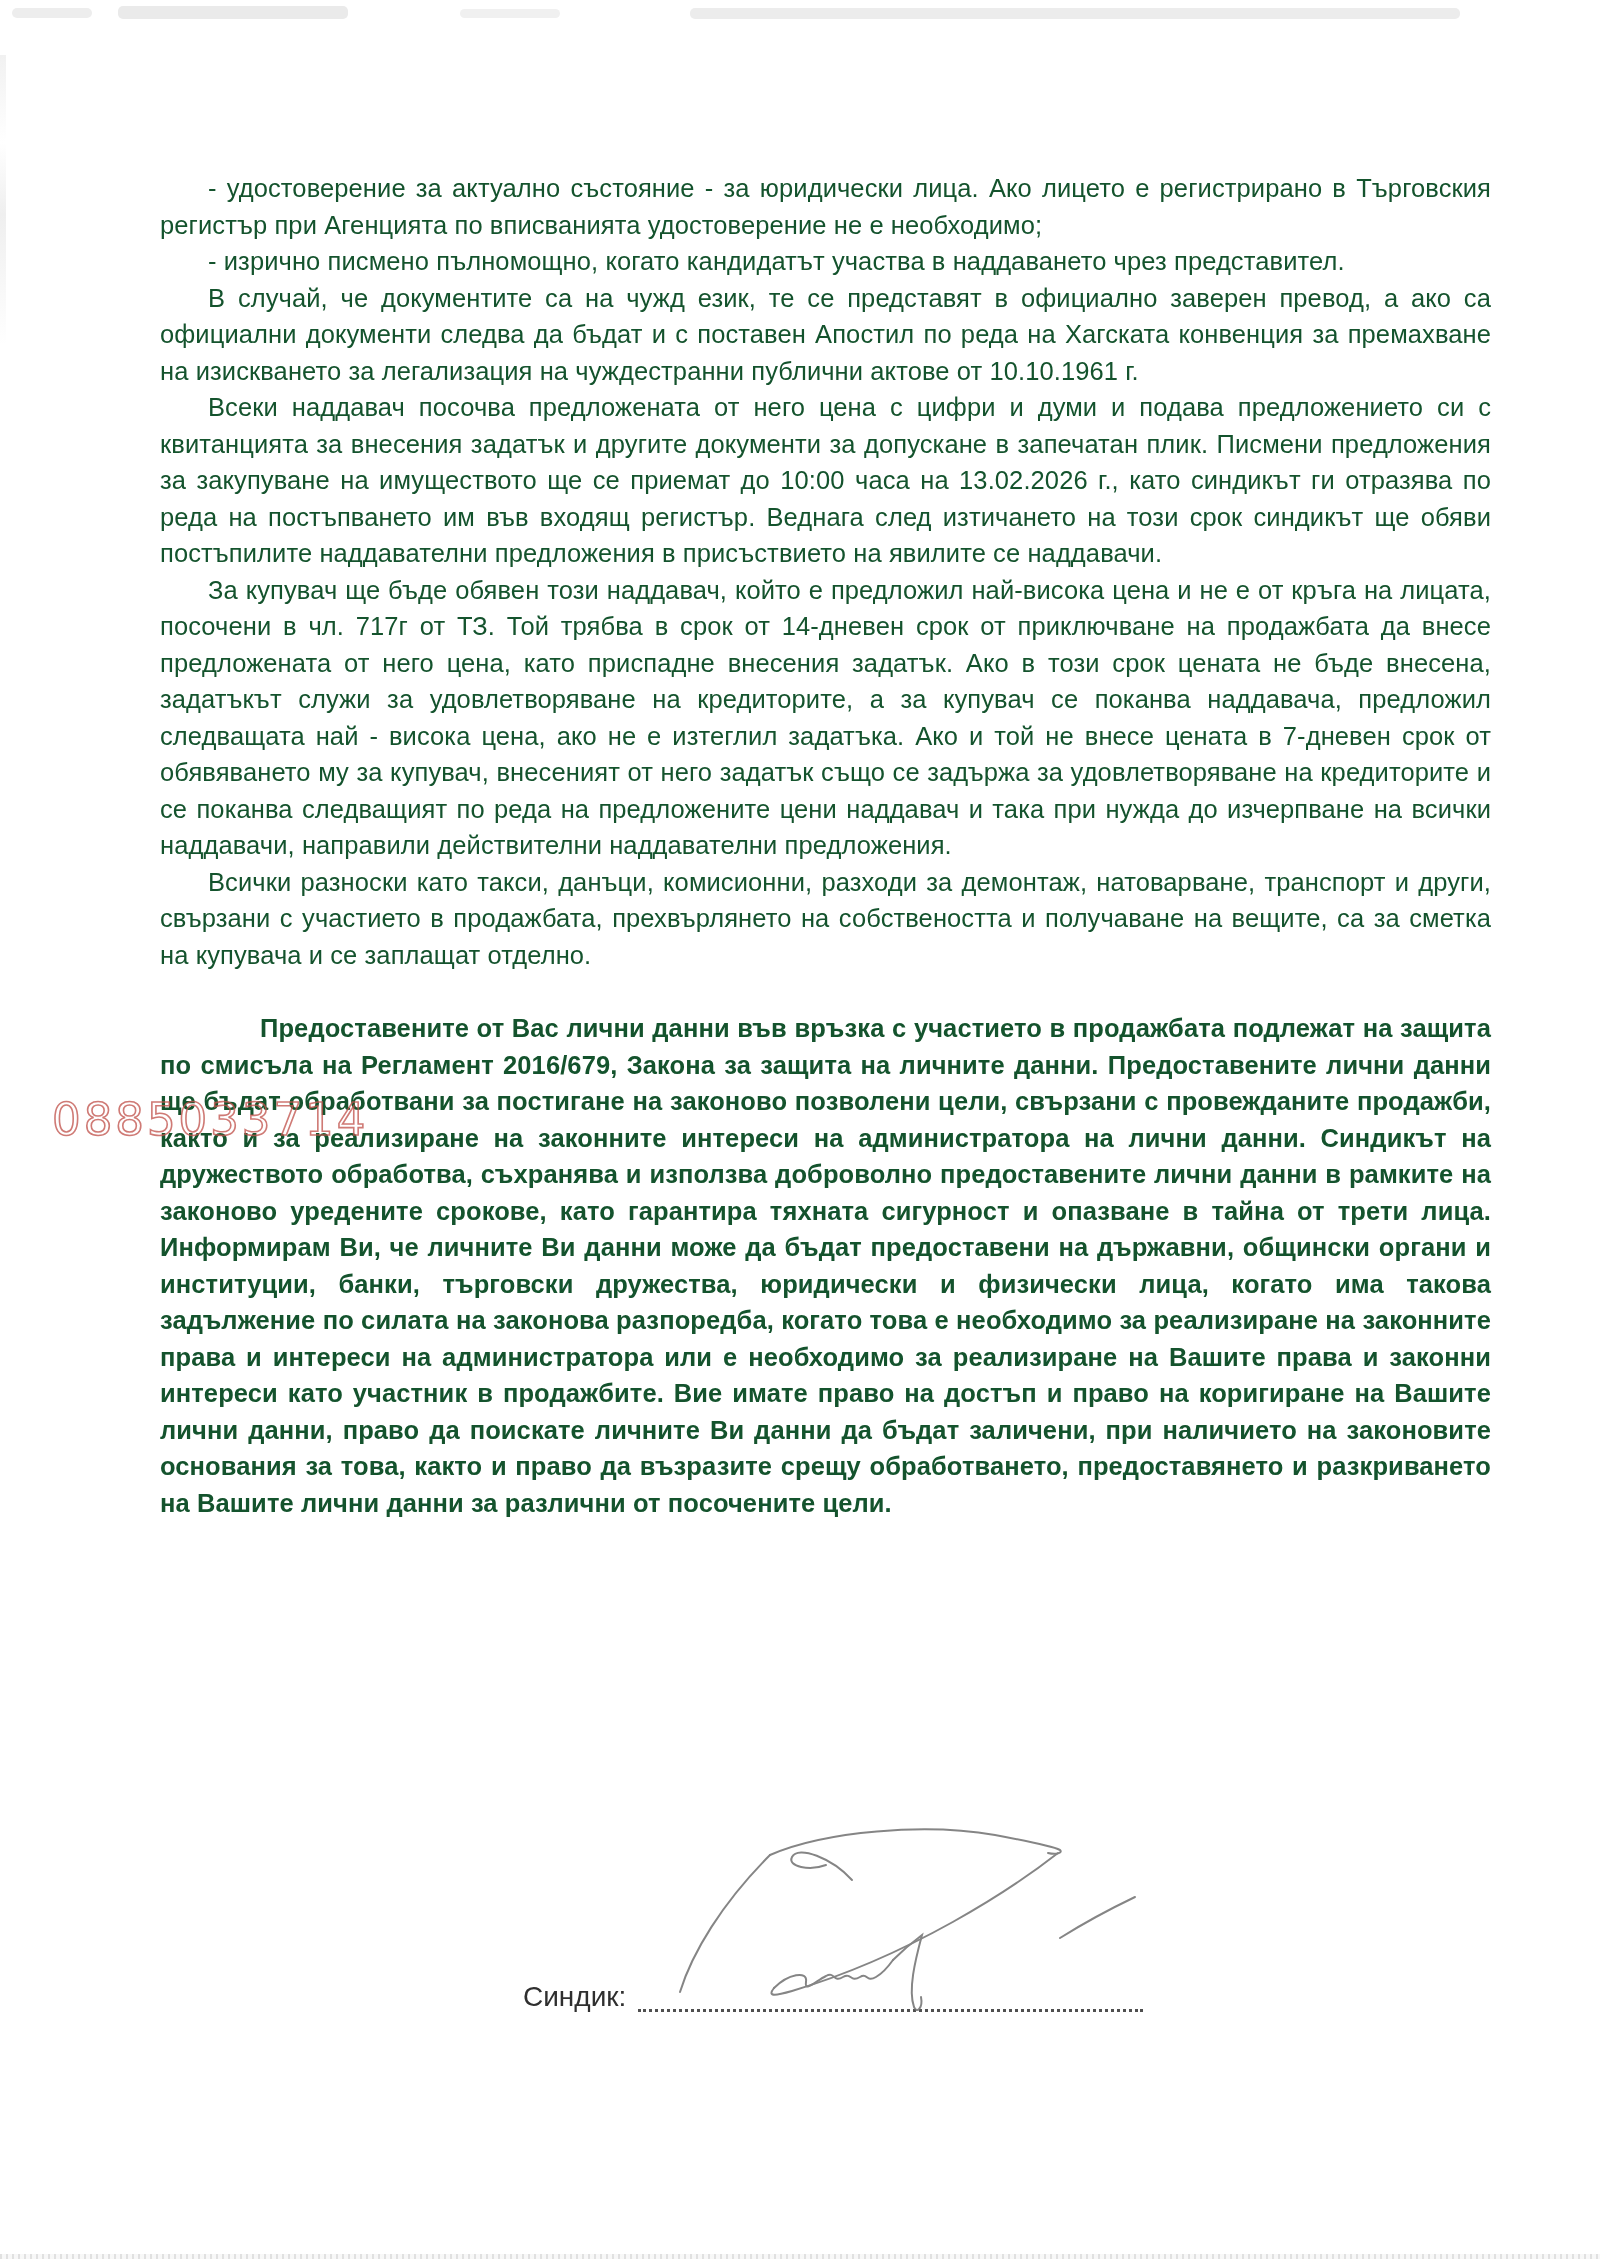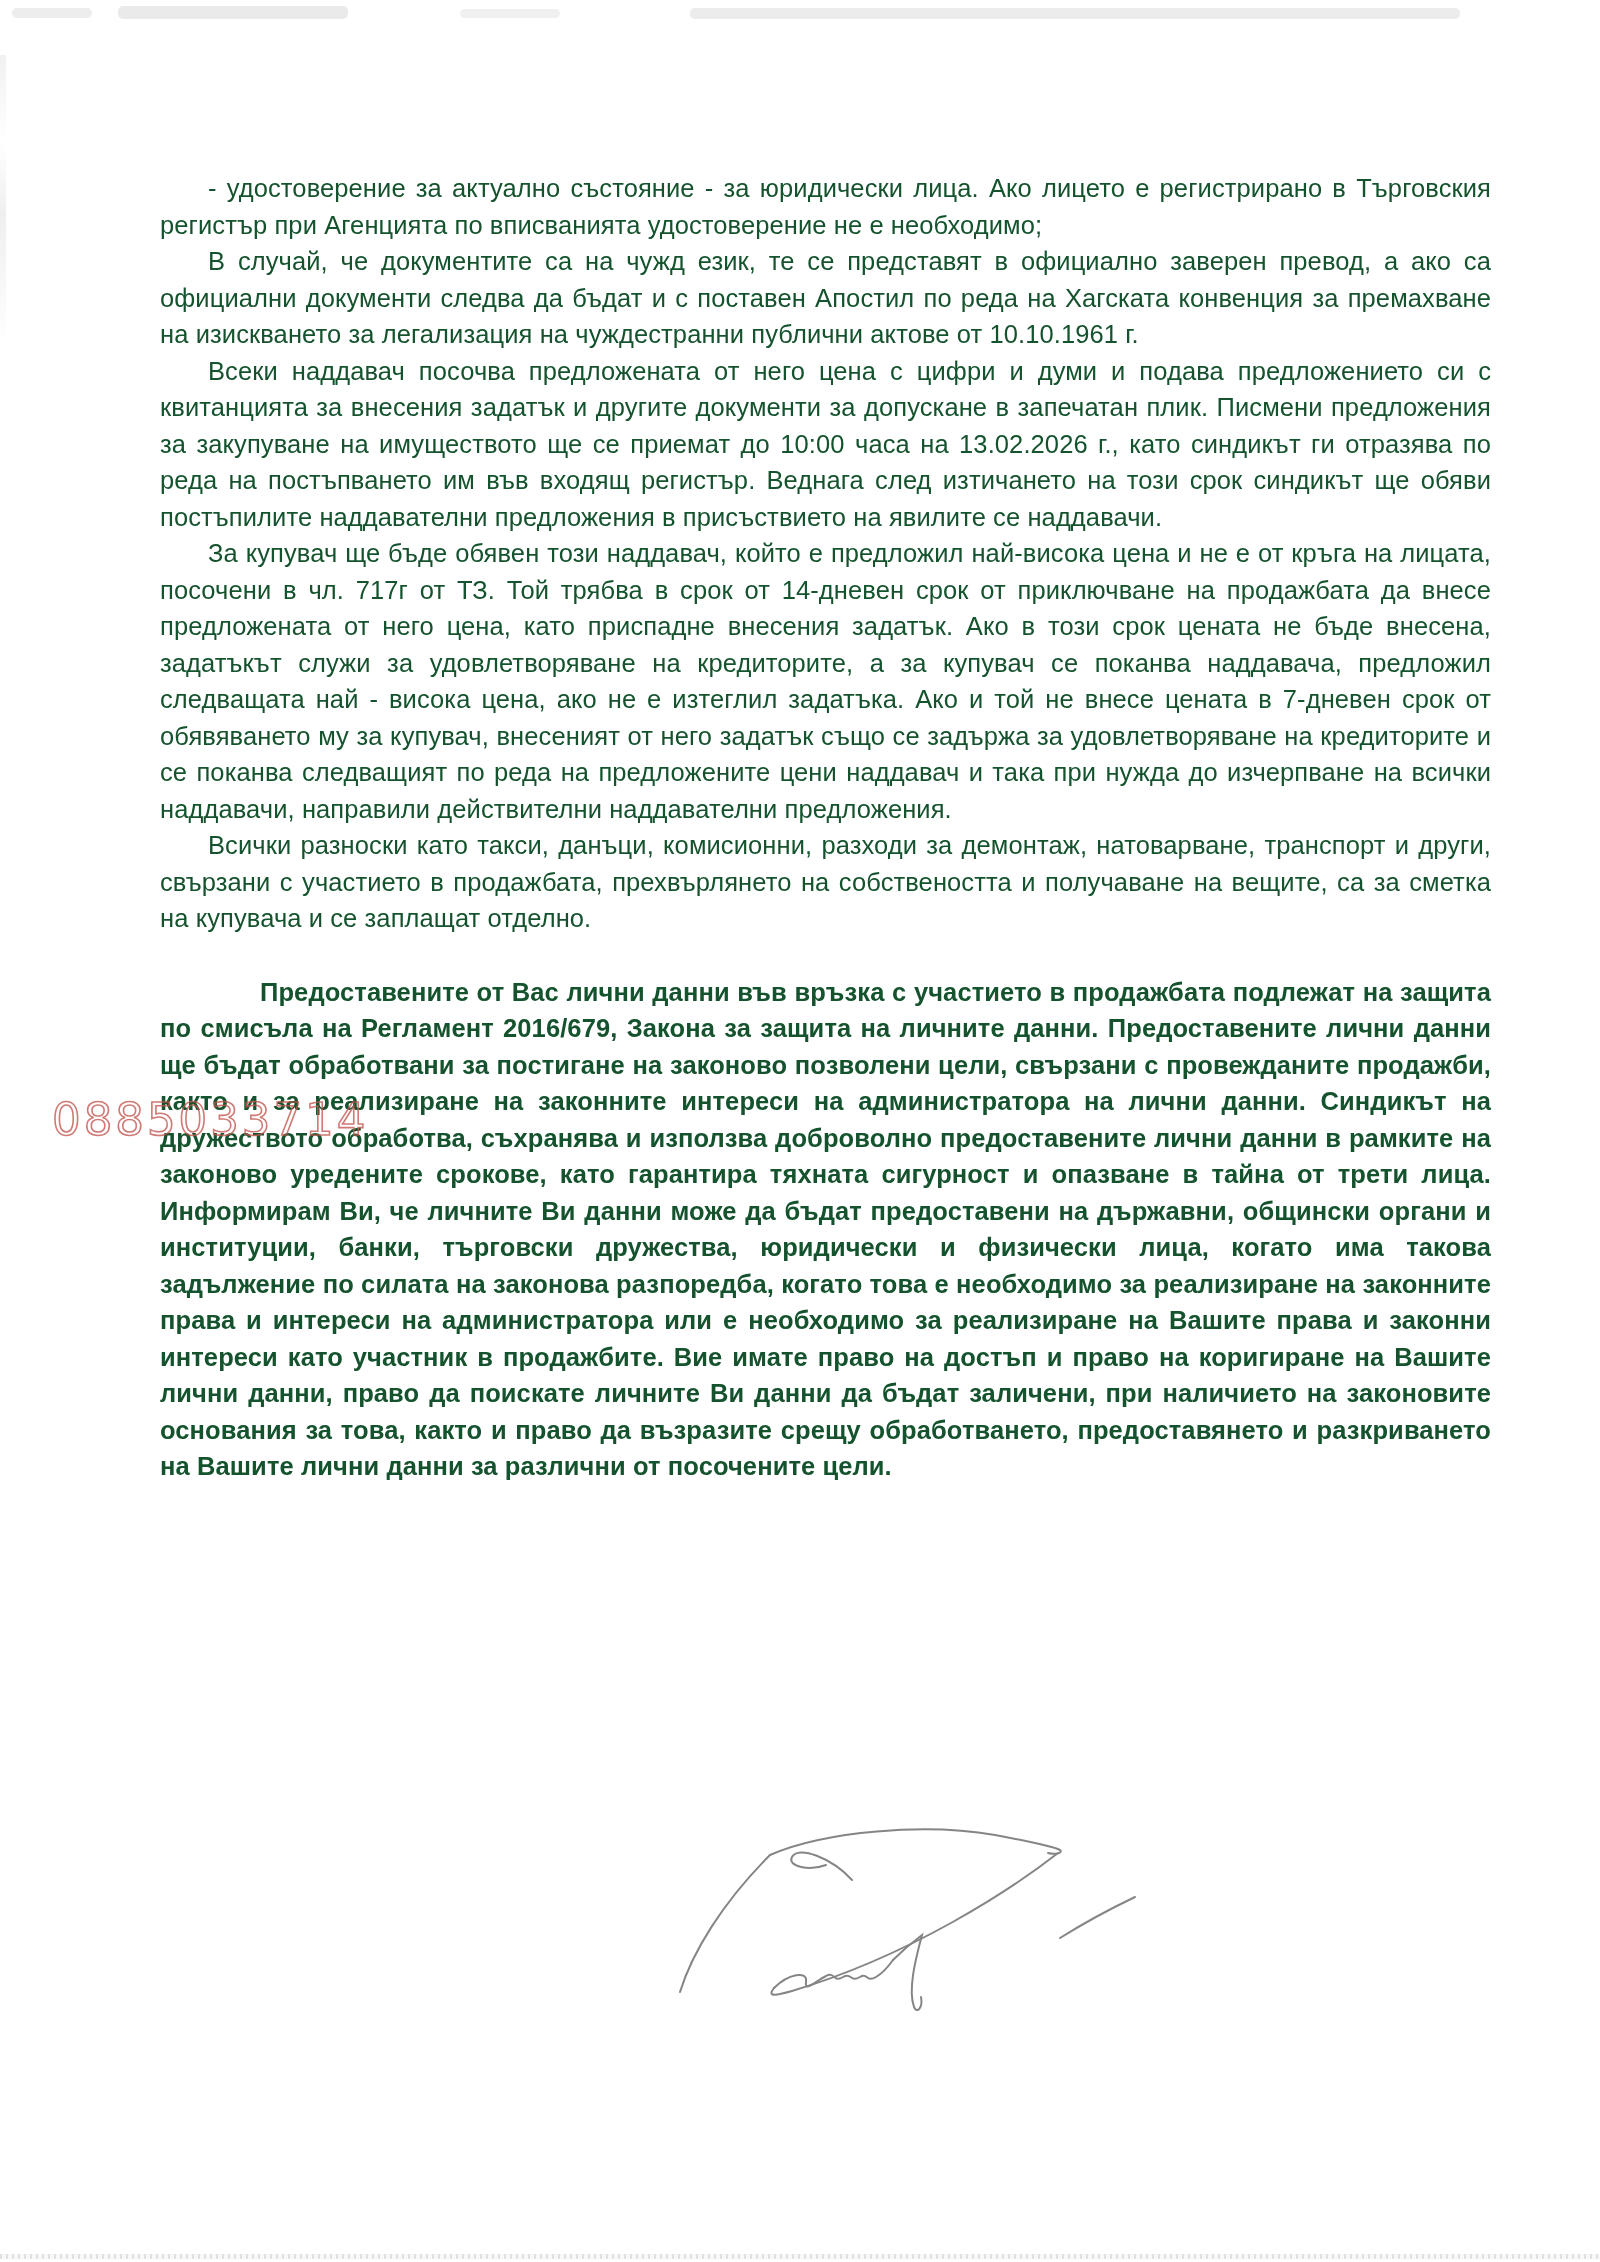--- a/index.html
+++ b/index.html
@@ -114,27 +114,32 @@
   <div class="streak s2"></div>
   <div class="streak s3"></div>
   <div class="streak s4"></div>
   <div class="edge-smudge"></div>
   <div class="bottom-band"></div>
 
   <div class="watermark">0885033714</div>
 
   <div class="content">
     <p class="para">- удостоверение за актуално състояние - за юридически лица. Ако лицето е регистрирано в Търговския регистър при Агенцията по вписванията удостоверение не е необходимо;</p>
+    <p class="para">- изрично писмено пълномощно, когато кандидатът участва в наддаването чрез представител.</p>
     <p class="para">В случай, че документите са на чужд език, те се представят в официално заверен превод, а ако са официални документи следва да бъдат и с поставен Апостил по реда на Хагската конвенция за премахване на изискването за легализация на чуждестранни публични актове от 10.10.1961 г.</p>
     <p class="para">Всеки наддавач посочва предложената от него цена с цифри и думи и подава предложението си с квитанцията за внесения задатък и другите документи за допускане в запечатан плик. Писмени предложения за закупуване на имуществото ще се приемат до 10:00 часа на 13.02.2026 г., като синдикът ги отразява по реда на постъпването им във входящ регистър. Веднага след изтичането на този срок синдикът ще обяви постъпилите наддавателни предложения в присъствието на явилите се наддавачи.</p>
     <p class="para">За купувач ще бъде обявен този наддавач, който е предложил най-висока цена и не е от кръга на лицата, посочени в чл. 717г от ТЗ. Той трябва в срок от 14-дневен срок от приключване на продажбата да внесе предложената от него цена, като приспадне внесения задатък. Ако в този срок цената не бъде внесена, задатъкът служи за удовлетворяване на кредиторите, а за купувач се поканва наддавача, предложил следващата най - висока цена, ако не е изтеглил задатъка. Ако и той не внесе цената в 7-дневен срок от обявяването му за купувач, внесеният от него задатък също се задържа за удовлетворяване на кредиторите и се поканва следващият по реда на предложените цени наддавач и така при нужда до изчерпване на всички наддавачи, направили действителни наддавателни предложения.</p>
     <p class="para">Всички разноски като такси, данъци, комисионни, разходи за демонтаж, натоварване, транспорт и други, свързани с участието в продажбата, прехвърлянето на собствеността и получаване на вещите, са за сметка на купувача и се заплащат отделно.</p>
     <p class="para gdpr">Предоставените от Вас лични данни във връзка с участието в продажбата подлежат на защита по смисъла на Регламент 2016/679, Закона за защита на личните данни. Предоставените лични данни ще бъдат обработвани за постигане на законово позволени цели, свързани с провежданите продажби, както и за реализиране на законните интереси на администратора на лични данни. Синдикът на дружеството обработва, съхранява и използва доброволно предоставените лични данни в рамките на законово уредените срокове, като гарантира тяхната сигурност и опазване в тайна от трети лица. Информирам Ви, че личните Ви данни може да бъдат предоставени на държавни, общински органи и институции, банки, търговски дружества, юридически и физически лица, когато има такова задължение по силата на законова разпоредба, когато това е необходимо за реализиране на законните права и интереси на администратора или е необходимо за реализиране на Вашите права и законни интереси като участник в продажбите. Вие имате право на достъп и право на коригиране на Вашите лични данни, право да поискате личните Ви данни да бъдат заличени, при наличието на законовите основания за това, както и право да възразите срещу обработването, предоставянето и разкриването на Вашите лични данни за различни от посочените цели.</p>
   </div>
 
+  <div class="sig-row">
+    <span class="sig-label">Синдик:</span>
+    <span class="sig-line"></span>
+  </div>
 
   <svg class="signature-svg" width="480" height="200" viewBox="0 0 480 200">
     <g fill="none" stroke="#707070" stroke-width="2" stroke-linecap="round" opacity="0.85">
 
       <path d="M 20,167 C 32,128 62,78 110,30"></path>
 
       <path d="M 192,55 C 172,33 138,20 132,32 C 127,42 150,46 166,40"></path>
 
       <path d="M 110,30 C 165,6 265,-2 335,10 C 372,17 394,22 400,25 C 403,28 396,30 388,28"></path>
 

